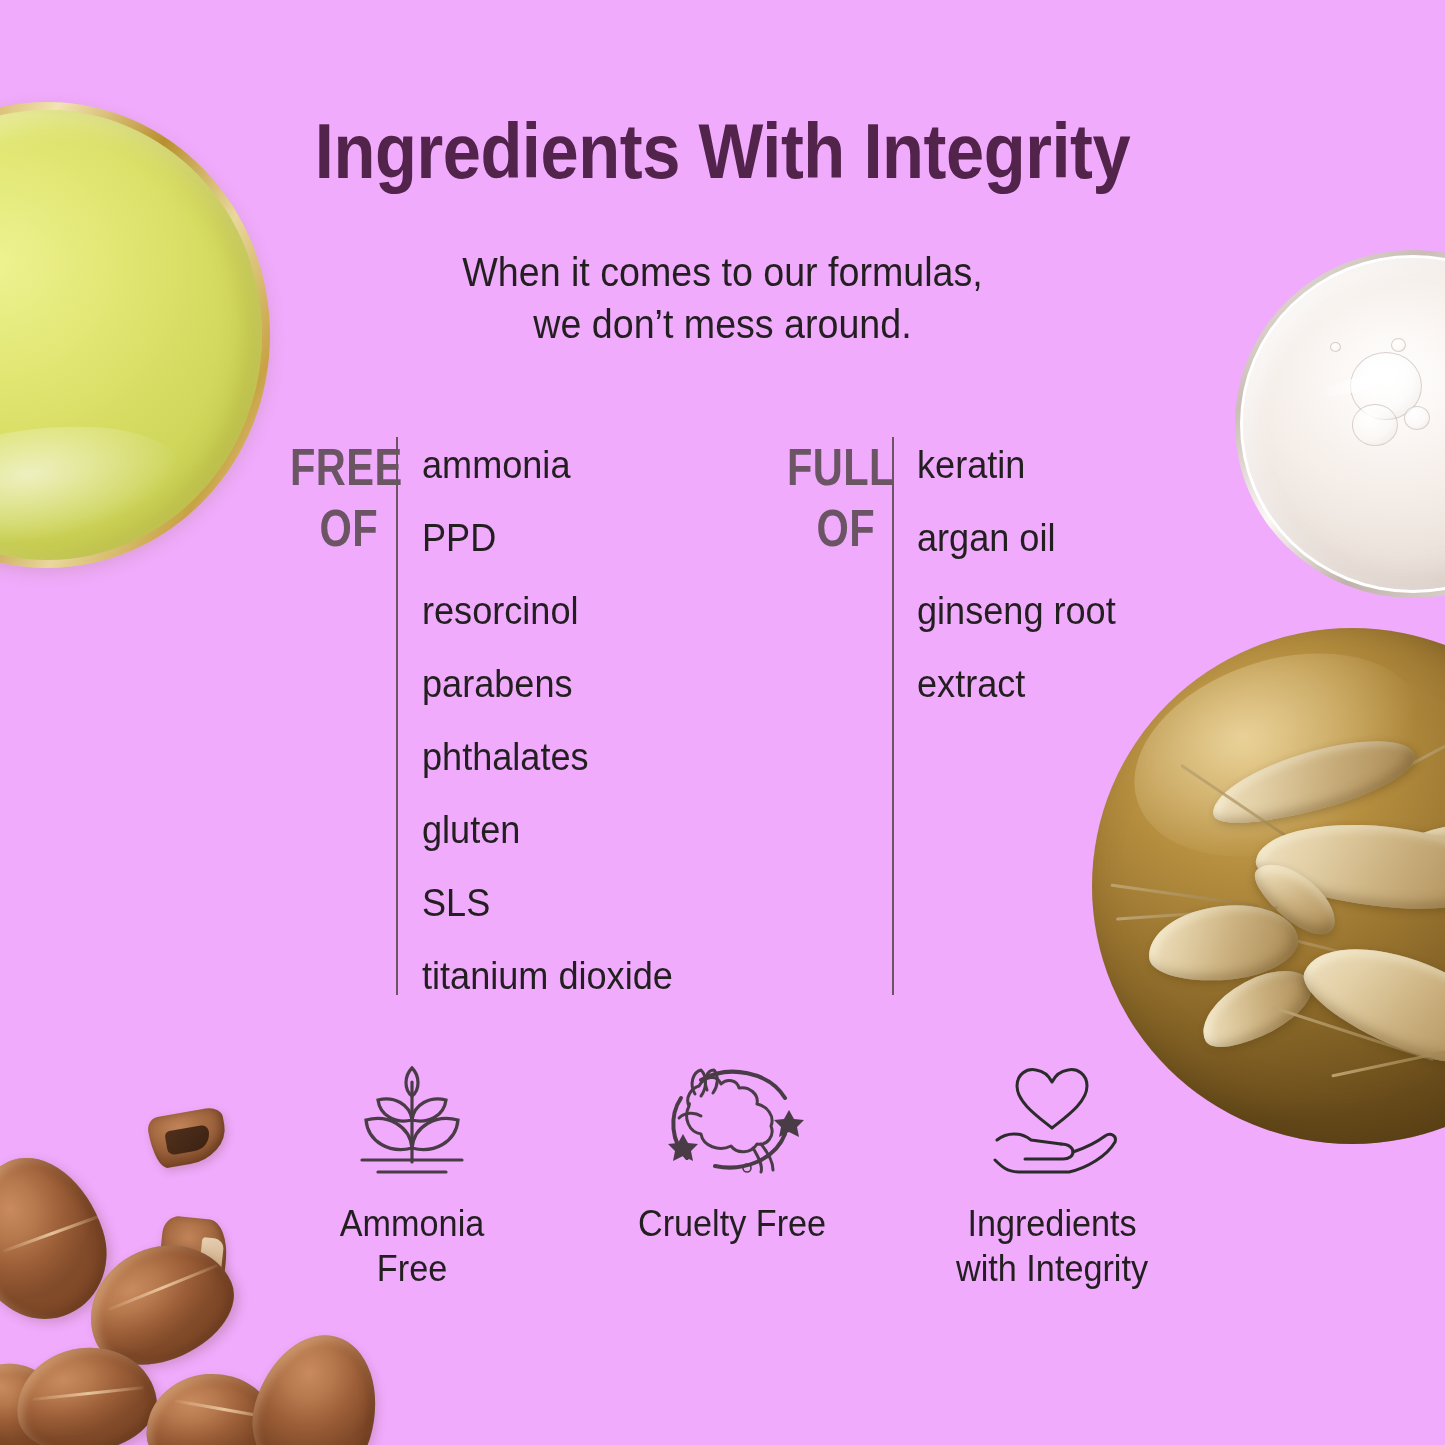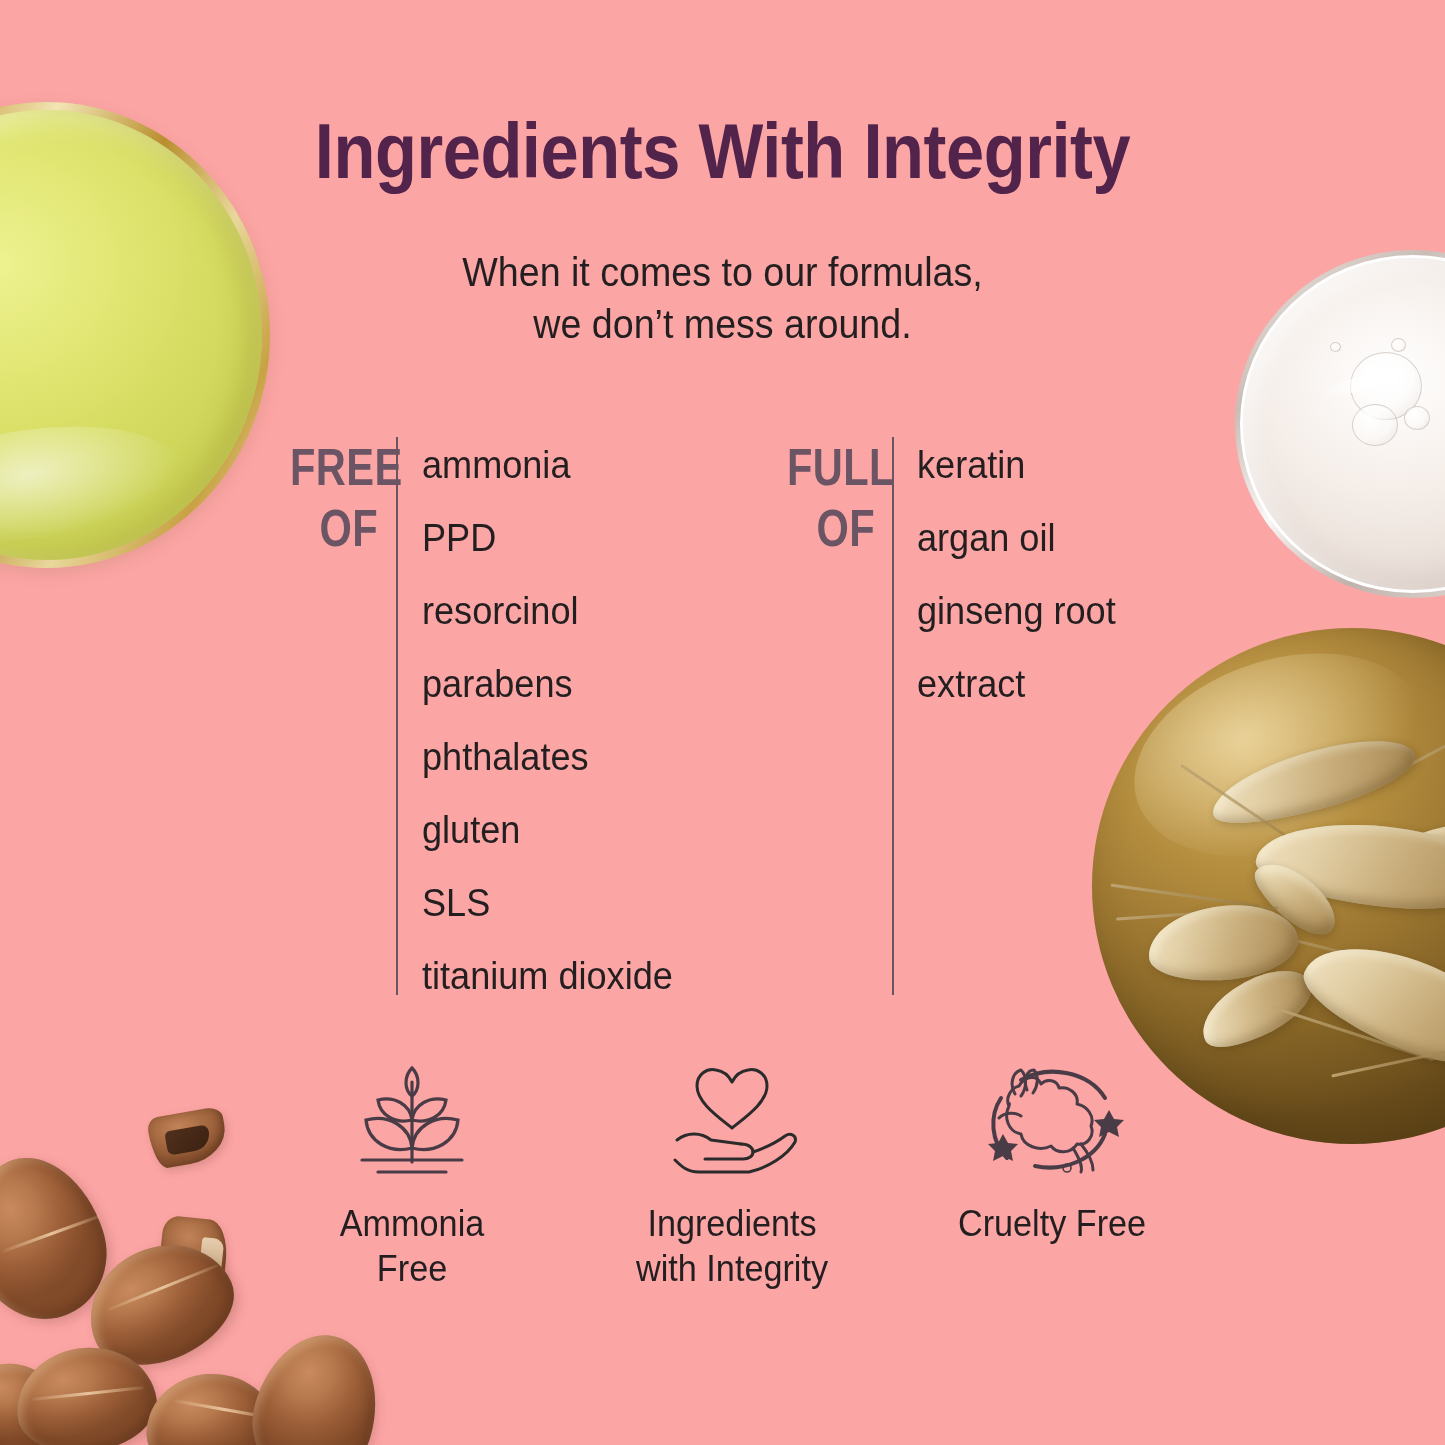--- a/index.html
+++ b/index.html
@@ -6,21 +6,21 @@
   * { margin:0; padding:0; box-sizing:border-box; }
   html, body {
     width:1445px; height:1445px;
     background:#ffffff;
     font-family:"Liberation Sans", sans-serif;
     overflow:hidden;
   }
   #stage {
     position:relative;
     width:1445px; height:1445px;
-    background:#fca5a5;
+    background:#f0abfc;
     overflow:hidden;
   }
 
   
   .photo { position:absolute; pointer-events:none; }
 
   
   #oil-dish {
     left:-168px; top:110px;
     width:430px; height:450px;
@@ -395,37 +395,20 @@
           <path d="M64 58 C80 62 96 54 98 38 C82 34 66 42 64 58 Z"></path>
           <path d="M64 86 C42 92 20 80 18 58 C40 52 62 64 64 86 Z"></path>
           <path d="M64 86 C86 92 108 80 110 58 C88 52 66 64 64 86 Z"></path>
           <path d="M14 98 L114 98"></path>
           <path d="M30 110 L98 110"></path>
         </svg>
       </div>
       <div class="badge-label">
         <span>Ammonia</span>
         <span>Free</span>
-      </div>
-    </div>
-
-    <div class="badge">
-      <div class="badge-icon">
-        <svg width="150" height="118" viewBox="0 0 150 118" fill="none" stroke="#2B2B2B" stroke-width="3" stroke-linecap="round" stroke-linejoin="round">
-          <path d="M75 66 C60 54 40 40 40 24 C40 12 50 6 59 8 C66 9 72 14 75 20
-                   C78 14 84 9 91 8 C100 6 110 12 110 24 C110 40 90 54 75 66 Z"></path>
-          <path d="M20 78 C30 70 44 70 54 78 L84 82"></path>
-          <path d="M84 82 C92 82 96 86 96 90 C96 94 92 97 86 97 L48 97"></path>
-          <path d="M96 90 C108 86 120 80 128 74 C134 70 140 74 138 80
-                   C130 94 110 106 92 110 L42 110 C30 110 24 104 18 98"></path>
-        </svg>
-      </div>
-      <div class="badge-label">
-        <span>Ingredients</span>
-        <span>with Integrity</span>
       </div>
     </div>
 
     <div class="badge">
       <div class="badge-icon">
         <svg width="150" height="118" viewBox="0 0 150 118" fill="none" stroke="#4A3C46" stroke-width="3" stroke-linecap="round" stroke-linejoin="round">
           <path d="M44 18 C72 2 112 10 128 36" stroke-width="4"></path>
           <path d="M128 72 C118 98 86 110 58 104" stroke-width="4"></path>
           <path d="M30 96 C14 80 12 54 24 36" stroke-width="4"></path>
           <path d="M32 44 C28 36 34 26 42 24 C48 14 60 12 64 22 C70 16 80 18 82 26
@@ -442,15 +425,32 @@
           <path d="M26 72 l5 9 10 1 -7 7 2 10 -10-5 -10 5 2-10 -7-7 10-1 z" fill="#4A3C46" stroke="none"></path>
           <circle cx="90" cy="106" r="4" stroke-width="1.6"></circle>
         </svg>
       </div>
       <div class="badge-label">
         <span>Cruelty Free</span>
         <span></span>
       </div>
     </div>
 
+    <div class="badge">
+      <div class="badge-icon">
+        <svg width="150" height="118" viewBox="0 0 150 118" fill="none" stroke="#2B2B2B" stroke-width="3" stroke-linecap="round" stroke-linejoin="round">
+          <path d="M75 66 C60 54 40 40 40 24 C40 12 50 6 59 8 C66 9 72 14 75 20
+                   C78 14 84 9 91 8 C100 6 110 12 110 24 C110 40 90 54 75 66 Z"></path>
+          <path d="M20 78 C30 70 44 70 54 78 L84 82"></path>
+          <path d="M84 82 C92 82 96 86 96 90 C96 94 92 97 86 97 L48 97"></path>
+          <path d="M96 90 C108 86 120 80 128 74 C134 70 140 74 138 80
+                   C130 94 110 106 92 110 L42 110 C30 110 24 104 18 98"></path>
+        </svg>
+      </div>
+      <div class="badge-label">
+        <span>Ingredients</span>
+        <span>with Integrity</span>
+      </div>
+    </div>
+
   </div>
 
 </div>
 
 </body></html>

